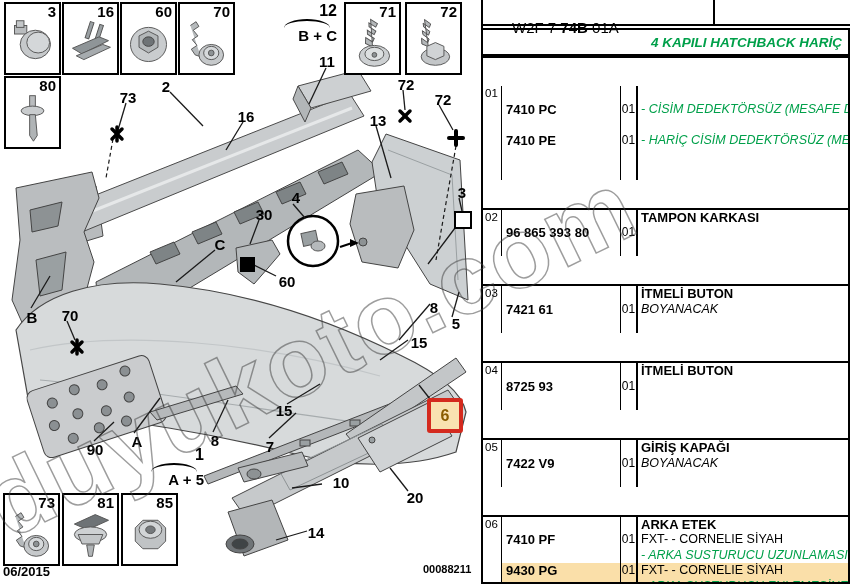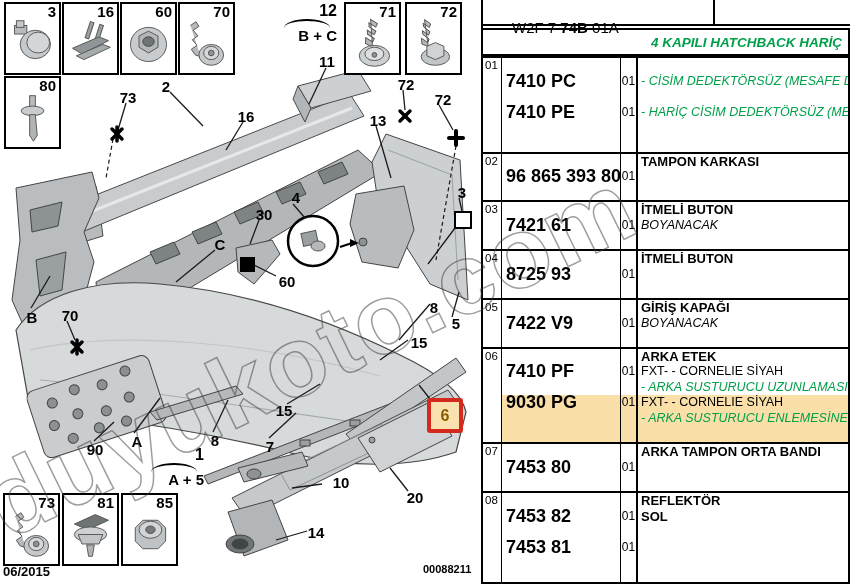--- a/index.html
+++ b/index.html
@@ -29,28 +29,28 @@
   .code-row{position:relative;height:22px;border-bottom:2px solid #000;font-size:15px;
             padding:2px 0 0 4px;white-space:pre;box-sizing:content-box;}
   .code-row .bold{font-weight:bold;}
   .code-divider{position:absolute;left:230px;top:0;width:2px;height:100%;background:#000;}
   .subtitle-row{height:28px;margin-top:2px;box-sizing:border-box;
                 border-top:2px solid #000;border-bottom:2px solid #000;border-right:2px solid #000;
                 display:flex;align-items:center;justify-content:flex-end;padding-right:6px;
                 color:var(--green,#00a04a);font-style:italic;font-size:13.5px;font-weight:bold;}
   .parts-table{position:absolute;left:0;right:0;top:56px;bottom:0;overflow:hidden;
                border-top:2px solid #000;border-bottom:2px solid #000;border-right:2px solid #000;}
-  .trow{display:flex;}
+  .trow{display:flex;margin-top:28px;}
   .trow + .trow{border-top:2px solid #000;}
   .c-ref{width:19px;flex:none;border-right:1.5px solid #000;font-size:11.5px;padding:1px 0 0 2px;box-sizing:border-box;}
   .c-lines{flex:1;display:flex;flex-direction:column;min-width:0;}
   .tline{display:flex;height:15.6px;line-height:15.6px;min-width:0;}
   .tline.hl{background:var(--highlight,#fadfa9);}
   .c-num{width:119px;flex:none;border-right:1px solid #000;box-sizing:border-box;
-         font-weight:bold;font-size:18px;padding-left:4px;white-space:nowrap;overflow:hidden;}
+         font-weight:bold;font-size:13px;padding-left:4px;white-space:nowrap;overflow:hidden;}
   .c-qty{width:17px;flex:none;border-right:2px solid #000;box-sizing:border-box;
          font-size:12px;text-align:center;}
   .c-desc{flex:1;min-width:0;padding-left:3px;font-size:12.5px;white-space:nowrap;overflow:hidden;}
   .t-b{font-weight:bold;font-size:13px;}
   .t-g{color:var(--green,#00a04a);font-style:italic;}
   .t-i{font-style:italic;}
   
   .wm{position:absolute;left:0;top:0;pointer-events:none;}
   .wm-text{font-family:"Liberation Sans",sans-serif;font-weight:bold;font-size:100px;letter-spacing:2px;
            fill:none;stroke:#3e3e3e;stroke-width:1.5;opacity:.5;}
@@ -498,21 +498,21 @@
               <div class="c-num">7410 PF</div>
               <div class="c-qty">01</div>
               <div class="c-desc"><span>FXT- - CORNELIE SİYAH</span></div>
             </div>
             <div class="tline">
               <div class="c-num"></div>
               <div class="c-qty"></div>
               <div class="c-desc"><span class="t-g">- ARKA SUSTURUCU UZUNLAMASINA</span></div>
             </div>
             <div class="tline hl">
-              <div class="c-num">9030 PG</div>
+              <div class="c-num">9430 PG</div>
               <div class="c-qty">01</div>
               <div class="c-desc"><span>FXT- - CORNELIE SİYAH</span></div>
             </div>
             <div class="tline hl">
               <div class="c-num"></div>
               <div class="c-qty"></div>
               <div class="c-desc"><span class="t-g">- ARKA SUSTURUCU ENLEMESİNE</span></div>
             </div>
             <div class="tline hl">
               <div class="c-num"></div>

